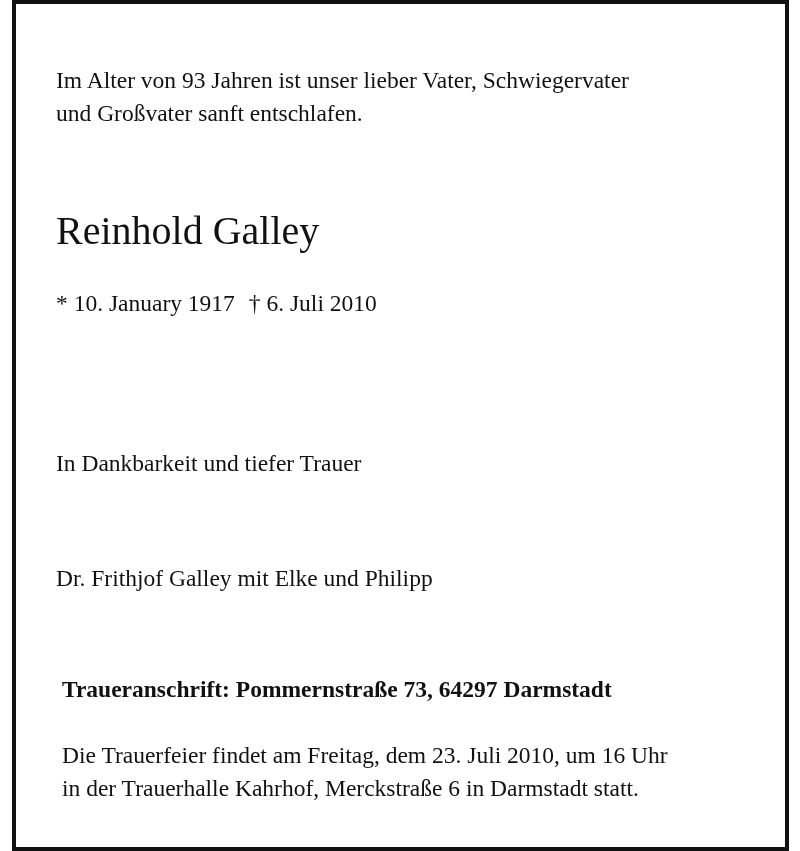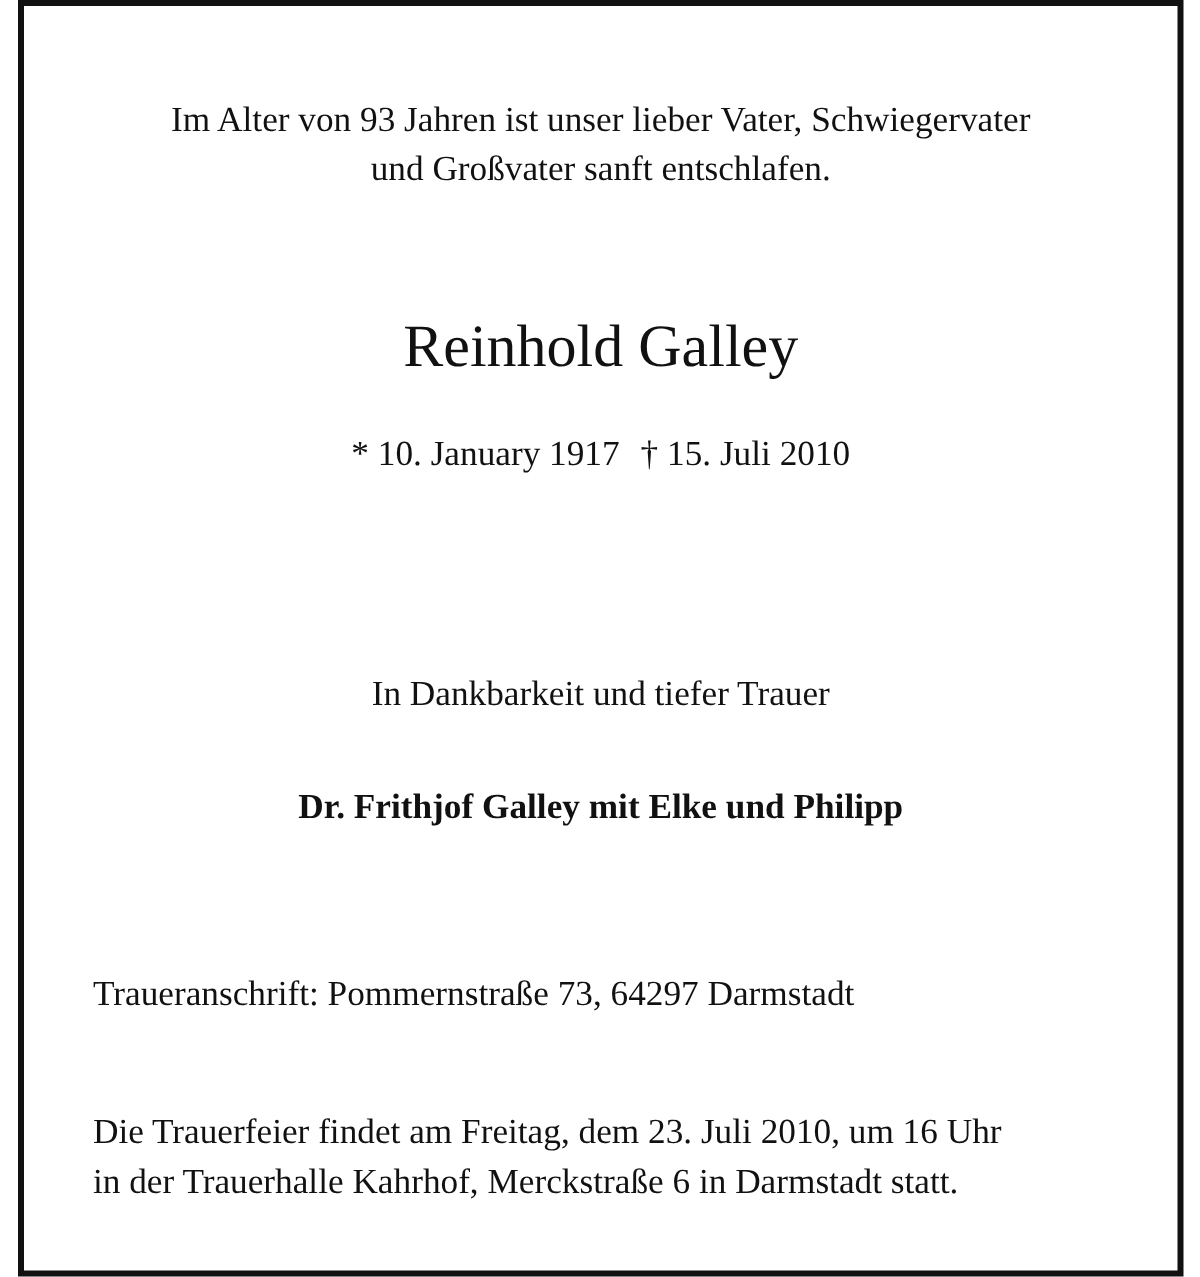--- a/index.html
+++ b/index.html
@@ -21,23 +21,24 @@
       top: 0px;
       width: 769px;
       height: 843px;
       border: 4px solid #111111;
       background: #ffffff;
     }
     .line {
       position: absolute;
       left: 0;
       right: 0;
-      text-align: center;
+      text-align: left;
       white-space: nowrap;
       line-height: 1;
+      padding-left: 40px;
     }
     .intro {
       top: 60px;
       font-size: 23.5px;
       line-height: 33px;
     }
     .name {
       top: 207px;
       font-size: 40px;
     }
@@ -47,36 +48,37 @@
     }
     .dates .gap {
       display: inline-block;
       width: 14px;
     }
     .mourning {
       top: 448px;
       font-size: 23.5px;
     }
     .survivors {
-      top: 515px;
+      top: 555px;
       font-size: 23.5px;
-      font-weight: bold;
+      font-weight: normal;
       line-height: 39px;
     }
     .left-block {
       position: absolute;
       left: 46px;
       right: 20px;
       text-align: left;
       white-space: nowrap;
       font-size: 23.5px;
     }
     .address {
-      top: 648px;
+      top: 674px;
       line-height: 1;
+      font-weight: bold;
     }
     .ceremony {
       top: 735px;
       line-height: 33px;
     }
     .block-line {
       display: block;
     }
   </style>
 </head>
@@ -85,21 +87,21 @@
 <div class="notice-frame">
 
   <div class="line intro">
     <span class="block-line">Im Alter von 93 Jahren ist unser lieber Vater, Schwiegervater</span>
     <span class="block-line">und Großvater sanft entschlafen.</span>
   </div>
 
   <div class="line name">Reinhold Galley</div>
 
   <div class="line dates">
-    <span>* 10. January 1917</span><span class="gap"></span><span>† 15. Juli 2010</span>
+    <span>* 10. January 1917</span><span class="gap"></span><span>† 6. Juli 2010</span>
   </div>
 
   <div class="line mourning">In Dankbarkeit und tiefer Trauer</div>
 
   <div class="line survivors">
     <span class="block-line">Dr. Frithjof Galley mit Elke und Philipp</span>
   </div>
 
   <div class="left-block address">Traueranschrift: Pommernstraße 73, 64297 Darmstadt</div>
 

